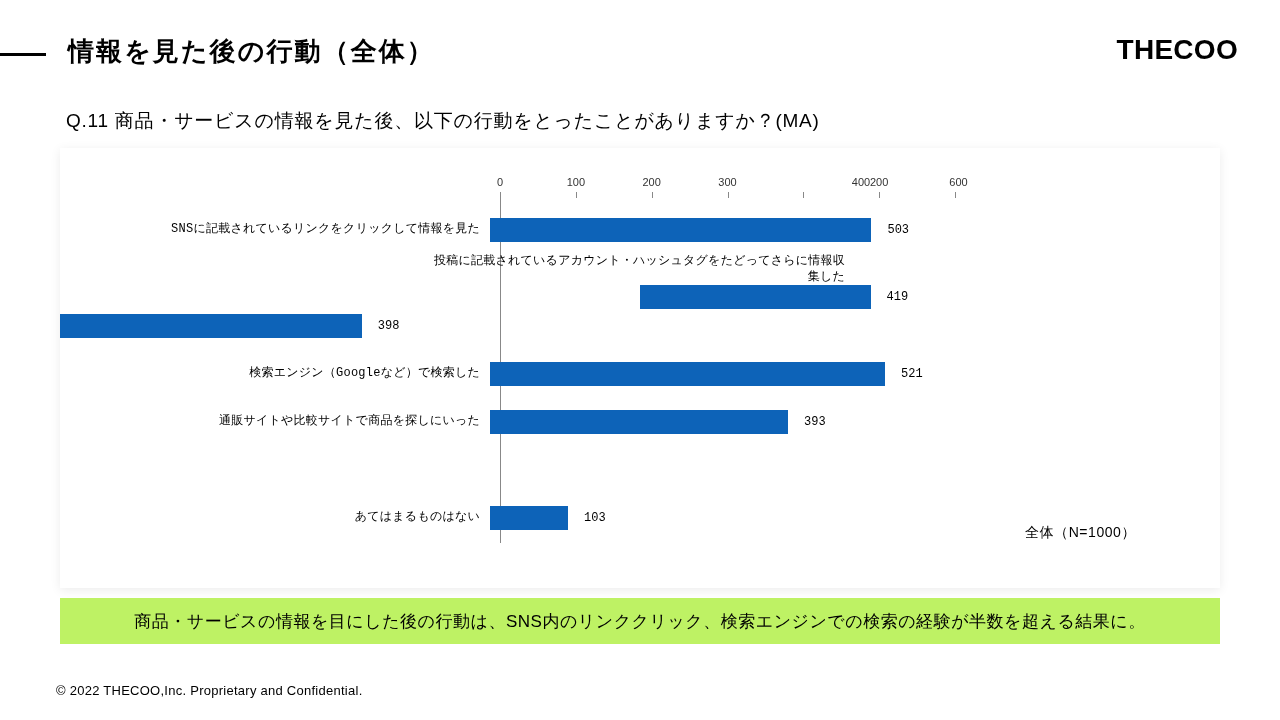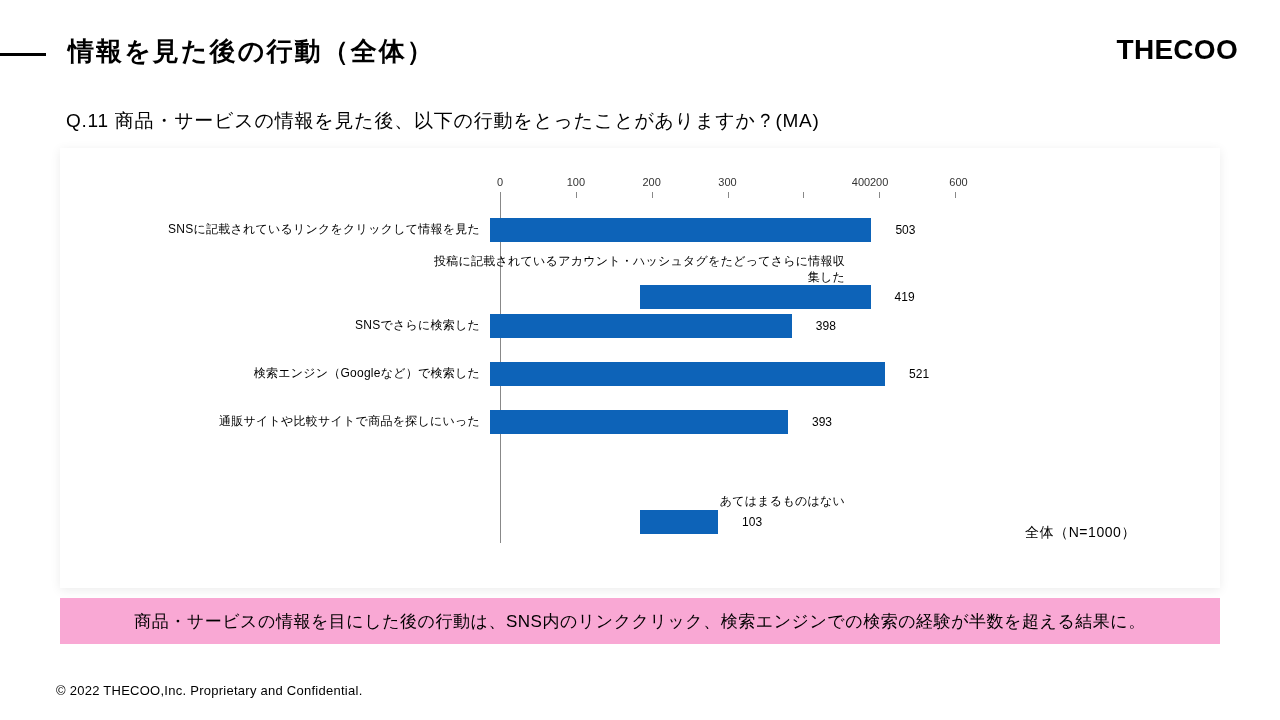--- a/index.html
+++ b/index.html
@@ -78,20 +78,21 @@
     width: 1px; height: 6px;
     background: #888;
   }
   .row {
     position: absolute;
     left: -440px; 
     right: -265px; 
     height: 48px;
     display: flex;
     align-items: center;
+    font-family: Liberation Mono, monospace;
   }
   .cat-label {
     width: 430px;
     text-align: right;
     font-size: 12px;
     letter-spacing: 0.02em;
     padding-right: 10px;
     box-sizing: border-box;
     line-height: 1.3;
   }
@@ -105,35 +106,35 @@
     left: 0; top: 0;
     height: 24px;
     background: #0d63b8;
   }
   .val-label {
     position: absolute;
     top: 0;
     height: 24px;
     display: flex; align-items: center;
     font-size: 12px;
-    padding-left: 24px;
+    padding-left: 16px;
   }
   .sample-note {
     position: absolute;
     right: 84px;
     bottom: 46px;
     font-size: 14px;
     letter-spacing: 0.04em;
   }
   .finding-bar {
     position: absolute;
     left: 60px; top: 598px;
     width: 1160px;
     height: 46px;
-    background: #f9a8d4;
+    background: #bef264;
     display: flex;
     align-items: center;
     justify-content: center;
     font-size: 17px;
     letter-spacing: 0.03em;
     box-sizing: border-box;
     padding: 0 24px;
   }
   .footer {
     position: absolute;
@@ -182,41 +183,40 @@
           </div>
         </div>
         <div class="row" style="top: 56px; flex-direction: column;">
           <div class="cat-label">投稿に記載されているアカウント・ハッシュタグをたどってさらに情報収集した</div>
           <div class="bar-wrap">
             <div class="bar" style="width: 230.533px; background: rgb(13, 99, 184);"></div>
             <div class="val-label" style="left: 230.533px;">419</div>
           </div>
         </div>
         <div class="row" style="top: 104px;">
-          <div class="cat-label">SNSでさらに検索した</div>
           <div class="bar-wrap">
             <div class="bar" style="width: 301.817px; background: rgb(13, 99, 184);"></div>
             <div class="val-label" style="left: 301.817px;">398</div>
           </div>
         </div>
         <div class="row" style="top: 152px;">
           <div class="cat-label">検索エンジン（Googleなど）で検索した</div>
           <div class="bar-wrap">
             <div class="bar" style="width: 395.092px; background: rgb(13, 99, 184);"></div>
             <div class="val-label" style="left: 395.092px;">521</div>
           </div>
         </div>
         <div class="row" style="top: 200px;">
           <div class="cat-label">通販サイトや比較サイトで商品を探しにいった</div>
           <div class="bar-wrap">
             <div class="bar" style="width: 298.025px; background: rgb(13, 99, 184);"></div>
             <div class="val-label" style="left: 298.025px;">393</div>
           </div>
         </div>
-        <div class="row" style="top: 296px; flex-direction: column;">
+        <div class="row" style="top: 296px;">
           <div class="cat-label">あてはまるものはない</div>
           <div class="bar-wrap">
             <div class="bar" style="width: 78.1083px; background: rgb(13, 99, 184);"></div>
             <div class="val-label" style="left: 78.1083px;">103</div>
           </div>
         </div>
       </div>
     <div class="sample-note">全体（N=1000）</div>
   </div>
 

